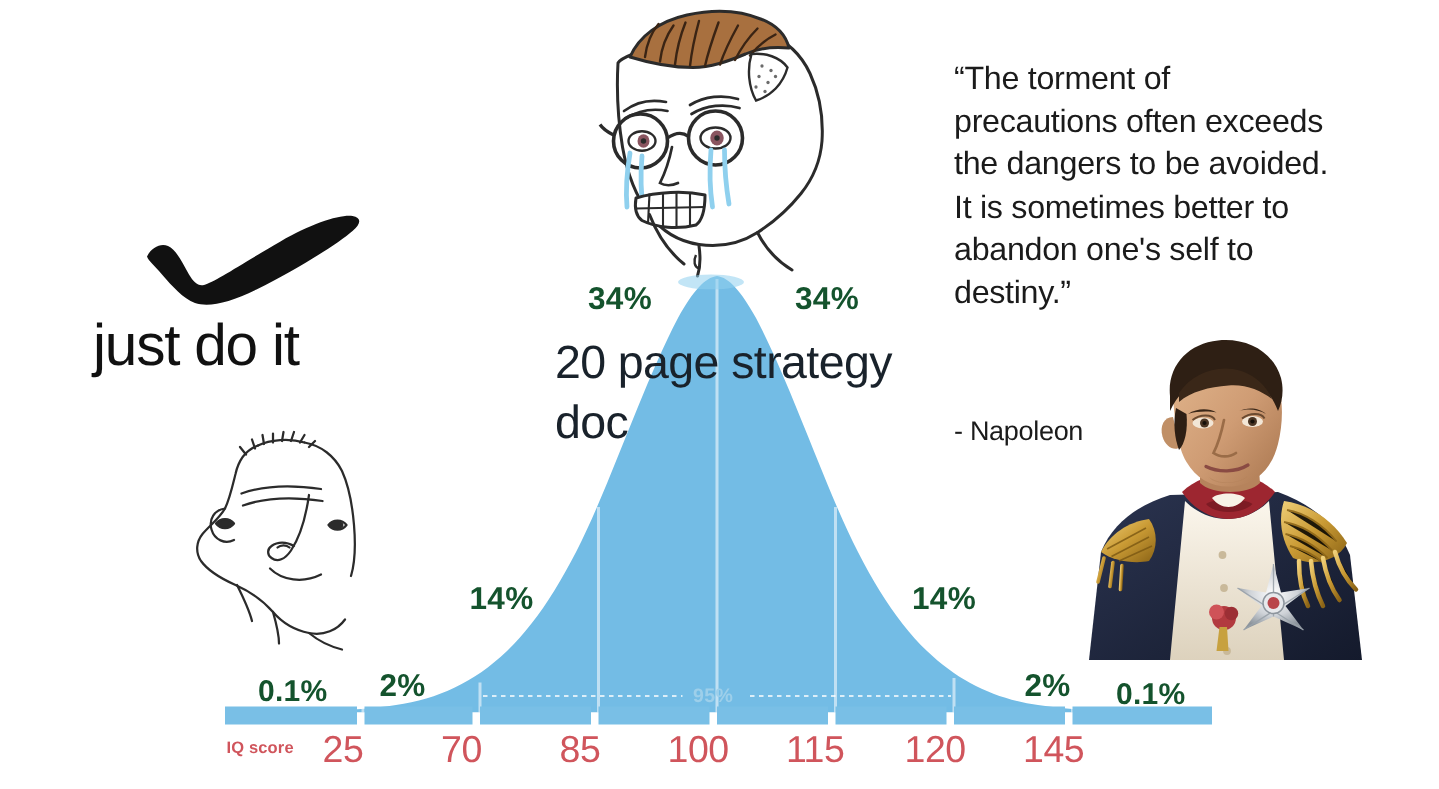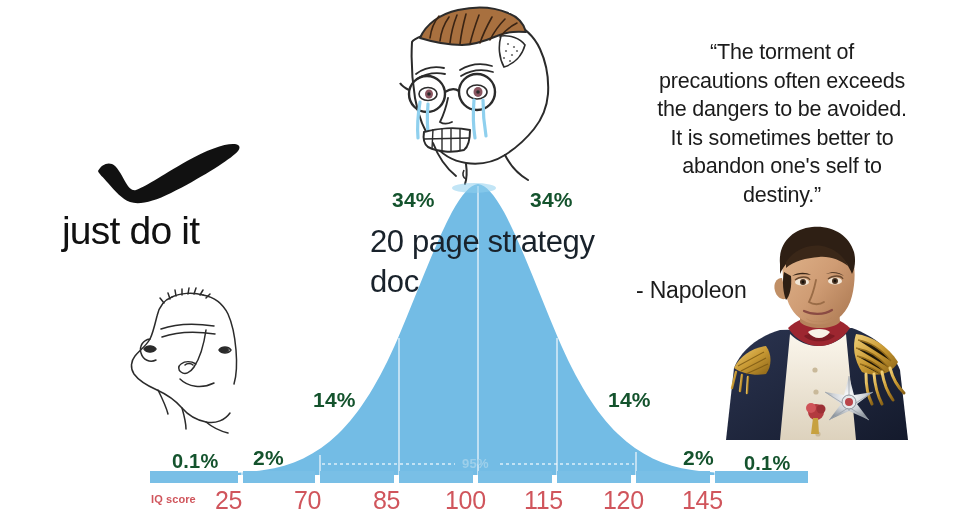--- a/index.html
+++ b/index.html
@@ -106,26 +106,25 @@
     width: 292px;
     z-index: 6;
   }
   #quote-text {
     font-size: 21.5px;
     line-height: 1.33;
     color: #1b1b1b;
     font-weight: 500;
     letter-spacing: -0.2px;
     white-space: pre-line;
-    text-align: center;
   }
   #quote-attrib {
     position: absolute;
     left: 636px; top: 277px;
-    font-size: 23px;
+    font-size: 18px;
     font-weight: 500;
     color: #1b1b1b;
     letter-spacing: -0.2px;
     z-index: 6;
   }
 
   
   .figure { position: absolute; }
   #fig-brainlet { left: 128px; top: 286px; z-index: 4; }
   #fig-soyjak   { left: 398px; top: -2px;  z-index: 4; }

